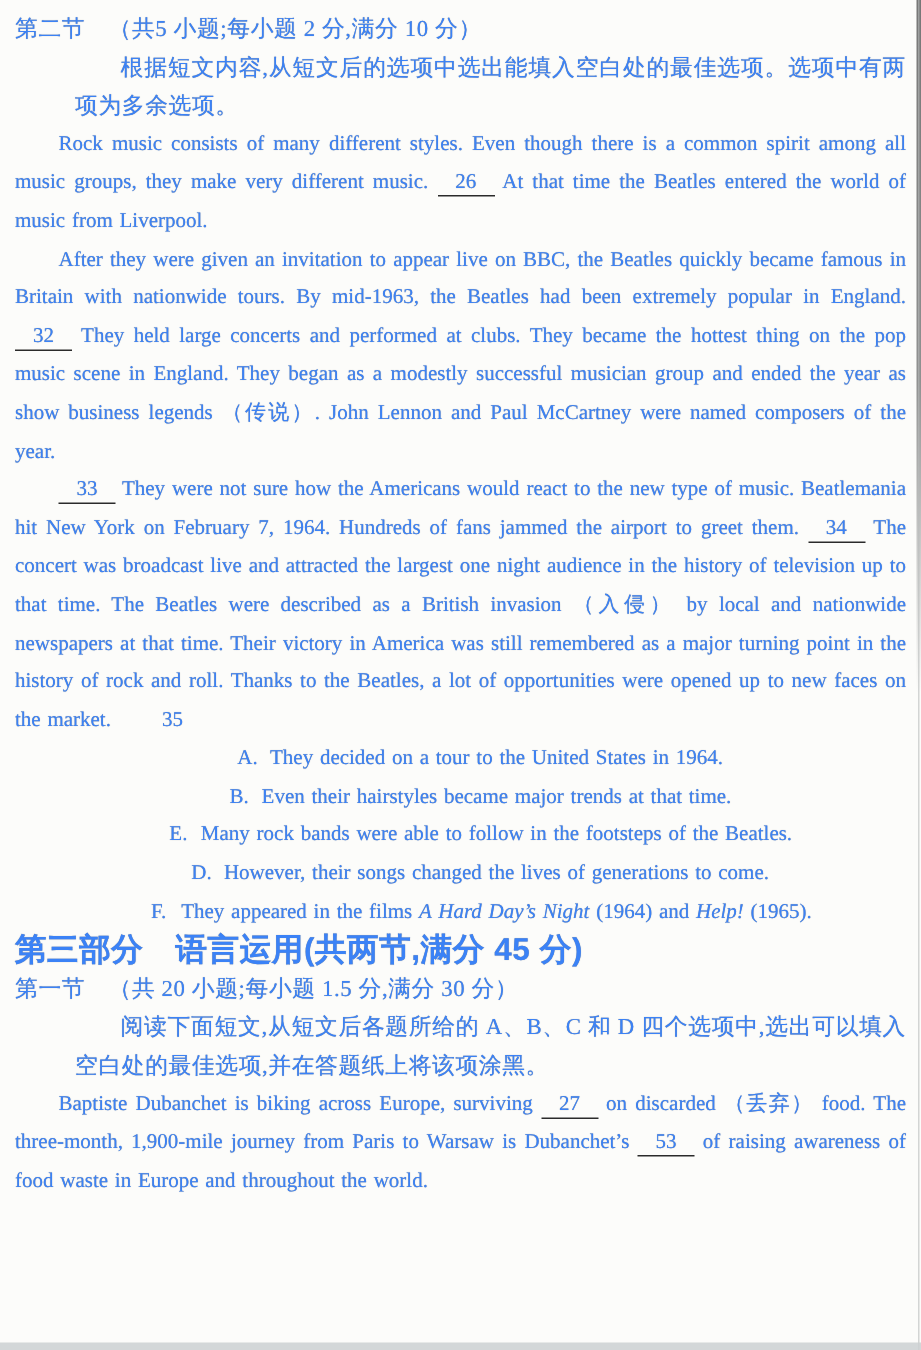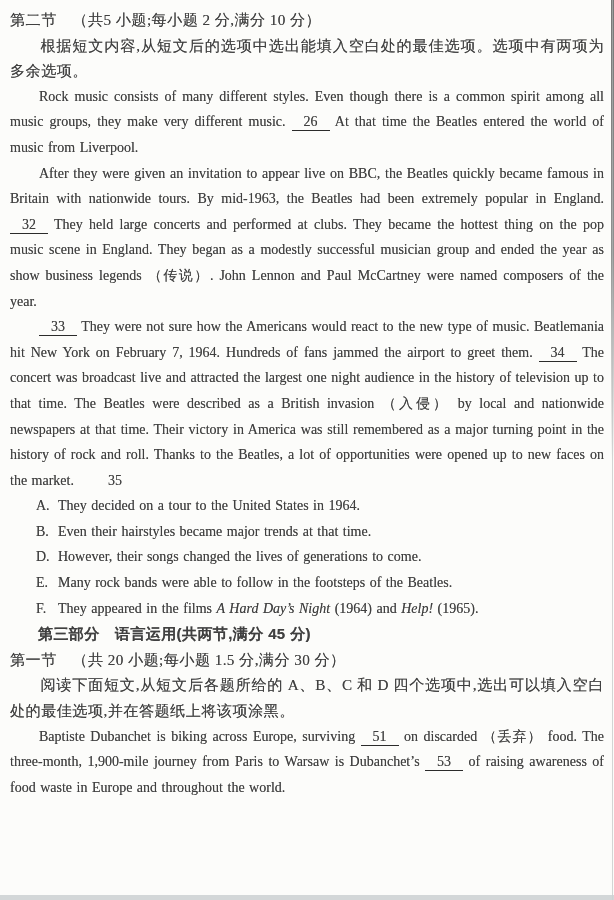--- a/index.html
+++ b/index.html
@@ -5,47 +5,46 @@
   html,body { margin:0; padding:0; background:#e8e8e8; }
   .page {
     position:relative;
     width:614px; height:900px;
     margin:0;
     background:#fcfcfa;
     box-sizing:border-box;
     padding:7px 10px 0 10px;
     overflow:hidden;
     font-family:"Liberation Serif","DejaVu Serif",serif;
-    color:#404040;
+    color:#3b82f6;
     font-size:14px;
     line-height:25.6px;
     text-shadow:0 0 0.5px rgba(40,40,40,.55);
   }
   .page p { margin:0; }
   .en { text-align:justify; word-spacing:1px; }
   .en.indent { text-indent:29px; }
   .cn { font-size:15.2px; text-align:justify; letter-spacing:.4px; }
-  .cn.indent { text-indent:2em; }
+  .cn.indent { text-indent:2em;margin-left:40px; }
   .cn-header { font-size:15.2px; letter-spacing:.4px; }
   .cn-bold {
-    font-size:15px;
+    font-size:21px;
     font-weight:bold;
     font-family:"Liberation Sans","DejaVu Sans",sans-serif;
     letter-spacing:.4px;
-    margin-left:28px;
   }
   .blank {
     display:inline;
     padding:0 12px 1px 12px;
     border-bottom:1.2px solid #2b2b2b;
     white-space:nowrap;
   }
   .qnum { margin-left:34px; }
   .options { padding-left:26px; }
-  .option { text-align:left; }
+  .option { text-align:center; }
   .opt-label { display:inline-block; min-width:14px; margin-right:8px; }
   
   .artifact-right {
     position:absolute; top:0; right:0; width:3px; height:462px;
     background:linear-gradient(180deg,#5f5f5f 0%,#7d7e7e 55%,rgba(150,150,150,0) 100%);
     opacity:.85;
   }
   .artifact-right-faint {
     position:absolute; top:0; right:1px; width:1px; height:100%;
     background:#b7babb; opacity:.6;
@@ -64,28 +63,28 @@
 
   <p class="cn indent">根据短文内容,从短文后的选项中选出能填入空白处的最佳选项。选项中有两项为多余选项。</p>
 
   <p class="en indent">Rock music consists of many different styles. Even though there is a common spirit among all music groups, they make very different music. <span class="blank">26</span> At that time the Beatles entered the world of music from Liverpool.</p>
   <p class="en indent">After they were given an invitation to appear live on BBC, the Beatles quickly became famous in Britain with nationwide tours. By mid-1963, the Beatles had been extremely popular in England. <span class="blank">32</span> They held large concerts and performed at clubs. They became the hottest thing on the pop music scene in England. They began as a modestly successful musician group and ended the year as show business legends （传说）. John Lennon and Paul McCartney were named composers of the year.</p>
   <p class="en indent"><span class="blank">33</span> They were not sure how the Americans would react to the new type of music. Beatlemania hit New York on February 7, 1964. Hundreds of fans jammed the airport to greet them. <span class="blank">34</span> The concert was broadcast live and attracted the largest one night audience in the history of television up to that time. The Beatles were described as a British invasion （入侵） by local and nationwide newspapers at that time. Their victory in America was still remembered as a major turning point in the history of rock and roll. Thanks to the Beatles, a lot of opportunities were opened up to new faces on the market.<span class="qnum">35</span></p>
 
   <div class="options">
     <div class="option en"><span class="opt-label">A.</span><span>They decided on a tour to the United States in 1964.</span></div>
     <div class="option en"><span class="opt-label">B.</span><span>Even their hairstyles became major trends at that time.</span></div>
+    <div class="option en"><span class="opt-label">E.</span><span>Many rock bands were able to follow in the footsteps of the Beatles.</span></div>
     <div class="option en"><span class="opt-label">D.</span><span>However, their songs changed the lives of generations to come.</span></div>
-    <div class="option en"><span class="opt-label">E.</span><span>Many rock bands were able to follow in the footsteps of the Beatles.</span></div>
     <div class="option en"><span class="opt-label">F.</span><span>They appeared in the films <i>A Hard Day’s Night</i> (1964) and <i>Help!</i> (1965).</span></div>
   </div>
 
   <div class="cn-bold">第三部分　语言运用(共两节,满分 45 分)</div>
   <div class="cn-header">第一节　（共 20 小题;每小题 1.5 分,满分 30 分）</div>
 
   <p class="cn indent">阅读下面短文,从短文后各题所给的 A、B、C 和 D 四个选项中,选出可以填入空白处的最佳选项,并在答题纸上将该项涂黑。</p>
 
-  <p class="en indent">Baptiste Dubanchet is biking across Europe, surviving <span class="blank">51</span> on discarded （丢弃） food. The three-month, 1,900-mile journey from Paris to Warsaw is Dubanchet’s <span class="blank">53</span> of raising awareness of food waste in Europe and throughout the world.</p>
+  <p class="en indent">Baptiste Dubanchet is biking across Europe, surviving <span class="blank">27</span> on discarded （丢弃） food. The three-month, 1,900-mile journey from Paris to Warsaw is Dubanchet’s <span class="blank">53</span> of raising awareness of food waste in Europe and throughout the world.</p>
 
   <div class="artifact-right"></div>
   <div class="artifact-right-faint"></div>
   <div class="artifact-bottom"></div>
 </div>
 
 </body></html>

